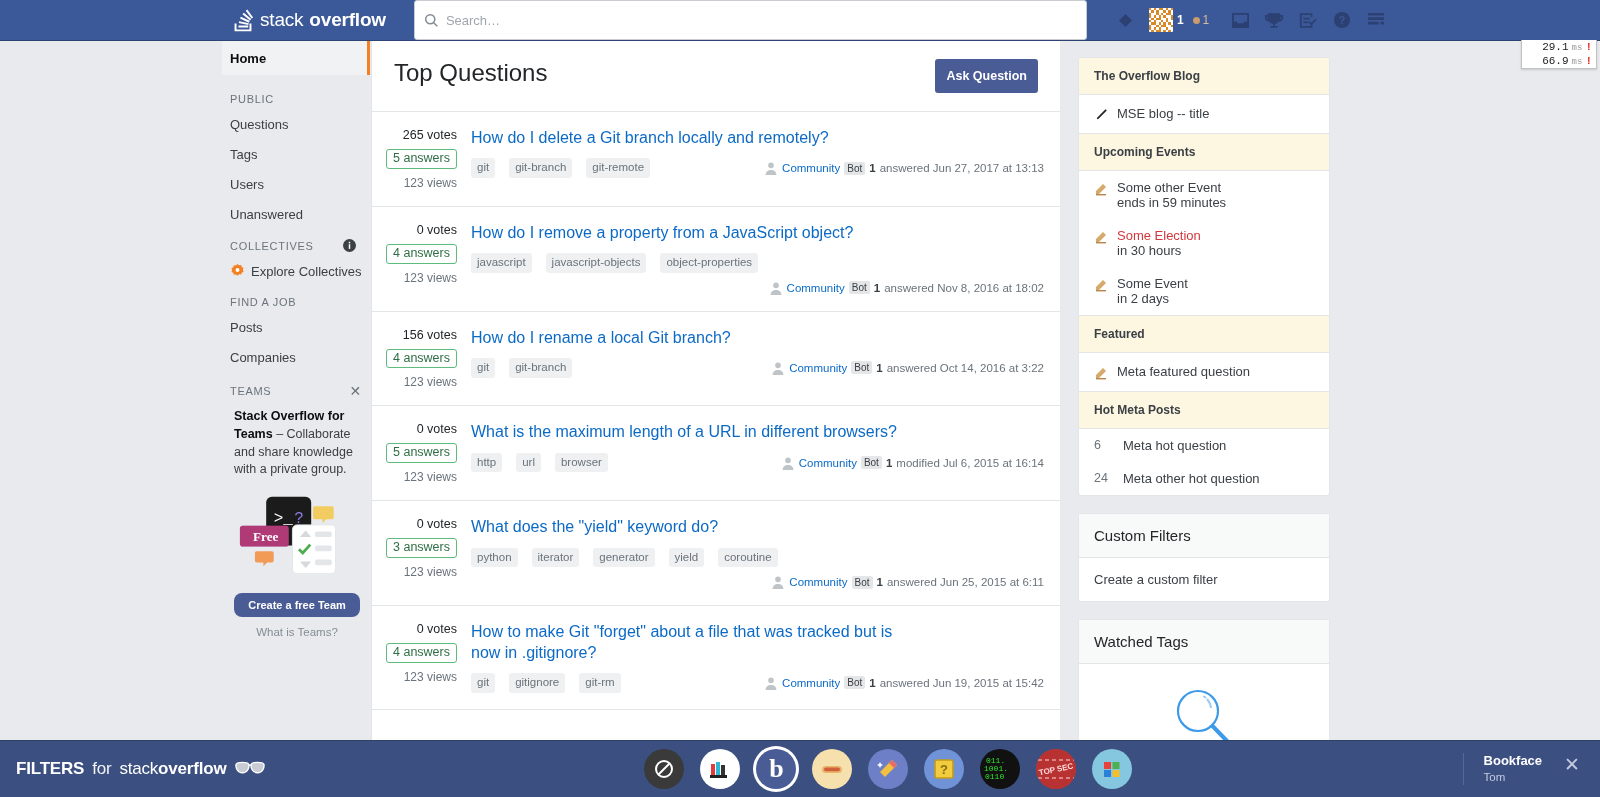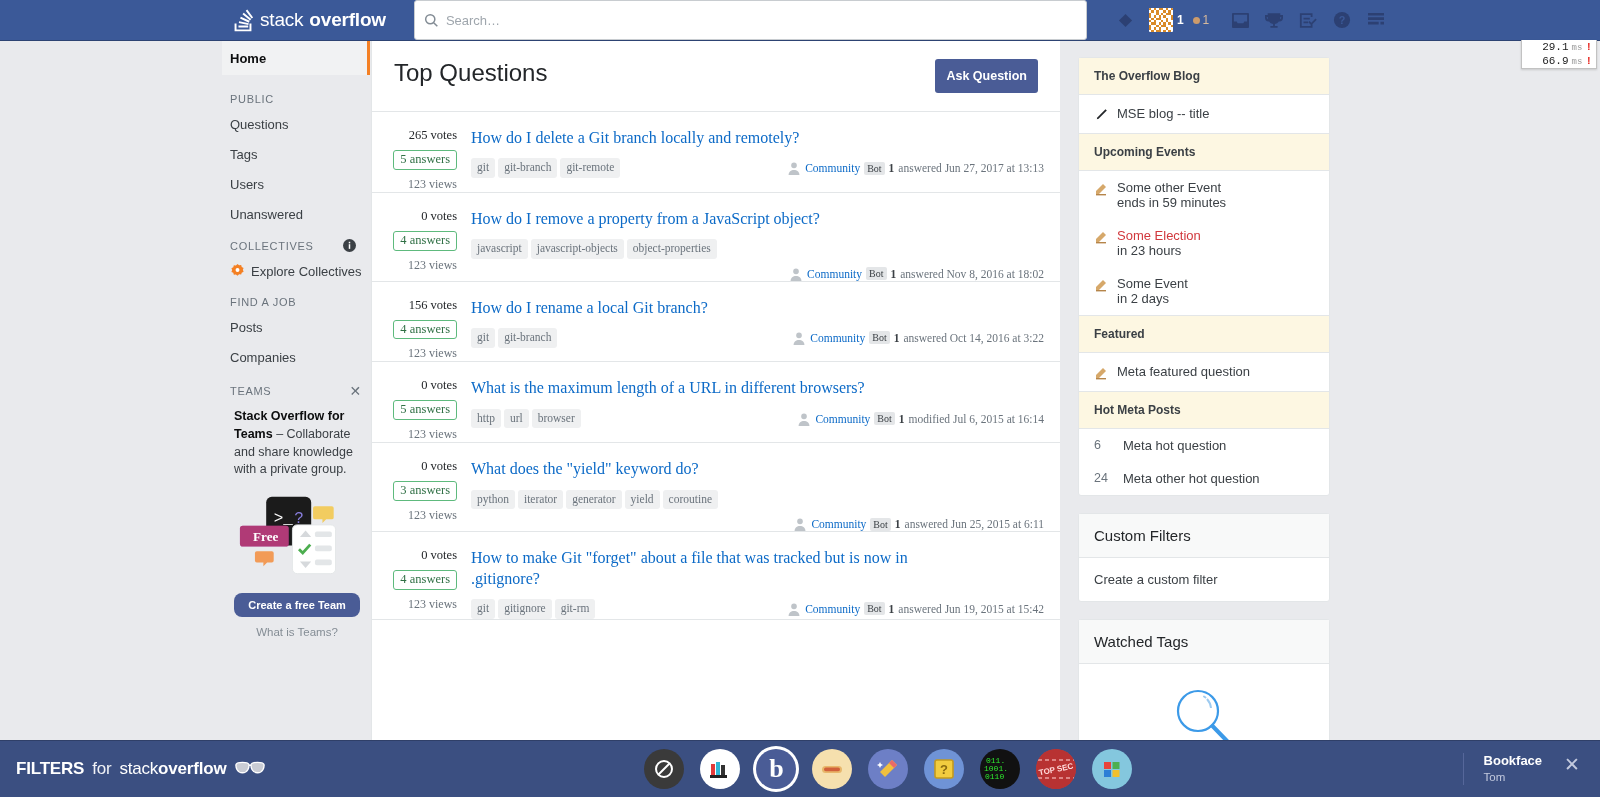--- a/index.html
+++ b/index.html
@@ -128,38 +128,38 @@
   .tabs-row { display: flex; justify-content: flex-end; padding: 16px 22px 0 22px; }
   .tabs { display: flex; border: 1px solid #c8ccd0; border-radius: 3px; overflow: hidden; }
   .tab {
     padding: 8px 13px; font-size: 12.5px; color: #3b4045; background: #fff;
     border-right: 1px solid #c8ccd0; cursor: pointer;
   }
   .tab:last-child { border-right: 0; }
   .tab.active { background: #d6d9dc; color: #232629; }
 
   .qlist { margin-top: 18px; border-top: 1px solid #e3e6e8; }
-  .qrow { display: flex; padding: 16px 16px 0 0; border-bottom: 1px solid #e3e6e8; font-family: Liberation Serif, serif; }
+  .qrow { display: flex; padding: 16px 16px 16px 0; border-bottom: 1px solid #e3e6e8; }
   .qstats {
     width: 95px; flex: 0 0 95px; text-align: right; padding-right: 10px;
     display: flex; flex-direction: column; align-items: flex-end; gap: 7px;
   }
   .votes { font-size: 12.5px; color: #232629; }
   .answers {
     font-size: 12.5px; color: #2f6f44; border: 1px solid #5eba7d;
     border-radius: 3px; padding: 2px 6px; line-height: 1.1;
   }
   .views { font-size: 12px; color: #6a737c; }
   .qbody { flex: 1; min-width: 0; padding-left: 4px; }
   .qtitle {
     font-size: 16px; color: #0c6ac7; line-height: 1.28; cursor: pointer;
     display: inline-block; margin-bottom: 10px;
   }
   .qmeta { display: flex; align-items: center; justify-content: space-between; gap: 10px; flex-wrap: wrap; }
-  .tags { display: flex; gap: 3px; flex-wrap: wrap; }
+  .tags { display: flex; gap: 14px; flex-wrap: wrap; }
   .tag {
     background: #e1ecf4; color: #39739d; font-size: 11.5px; padding: 4px 6px;
     border-radius: 3px; cursor: pointer; line-height: 1;
   }
   .qtag-muted { background: #eff0f1; color: #6a737c; }
   .usercard { display: flex; align-items: center; gap: 4px; font-size: 11.5px; color: #6a737c;
     white-space: nowrap; margin-left: auto; }
   .uc-avatar { width: 14px; height: 14px; flex: 0 0 auto; }
   .uc-name { color: #0c6ac7; cursor: pointer; }
   .uc-bot { background: #e4e6e8; color: #3b4045; font-size: 10px; padding: 1px 3px; border-radius: 2px; }
@@ -621,21 +621,21 @@
           <div class="ev-sub">ends in 59 minutes</div>
         </div>
       </div>
       <div class="card-item tight">
         <svg class="item-ico" viewBox="0 0 14 14">
               <path fill="#d6a86a" d="M2 9l7-7 3 3-7 7H2z"></path>
               <path fill="#b5854a" d="M2 12h10v1.4H2z"></path>
             </svg>
         <div>
           <div class="ev-title red">Some Election</div>
-          <div class="ev-sub">in 23 hours</div>
+          <div class="ev-sub">in 30 hours</div>
         </div>
       </div>
       <div class="card-item tight">
         <svg class="item-ico" viewBox="0 0 14 14">
               <path fill="#d6a86a" d="M2 9l7-7 3 3-7 7H2z"></path>
               <path fill="#b5854a" d="M2 12h10v1.4H2z"></path>
             </svg>
         <div>
           <div class="ev-title">Some Event</div>
           <div class="ev-sub">in 2 days</div>

